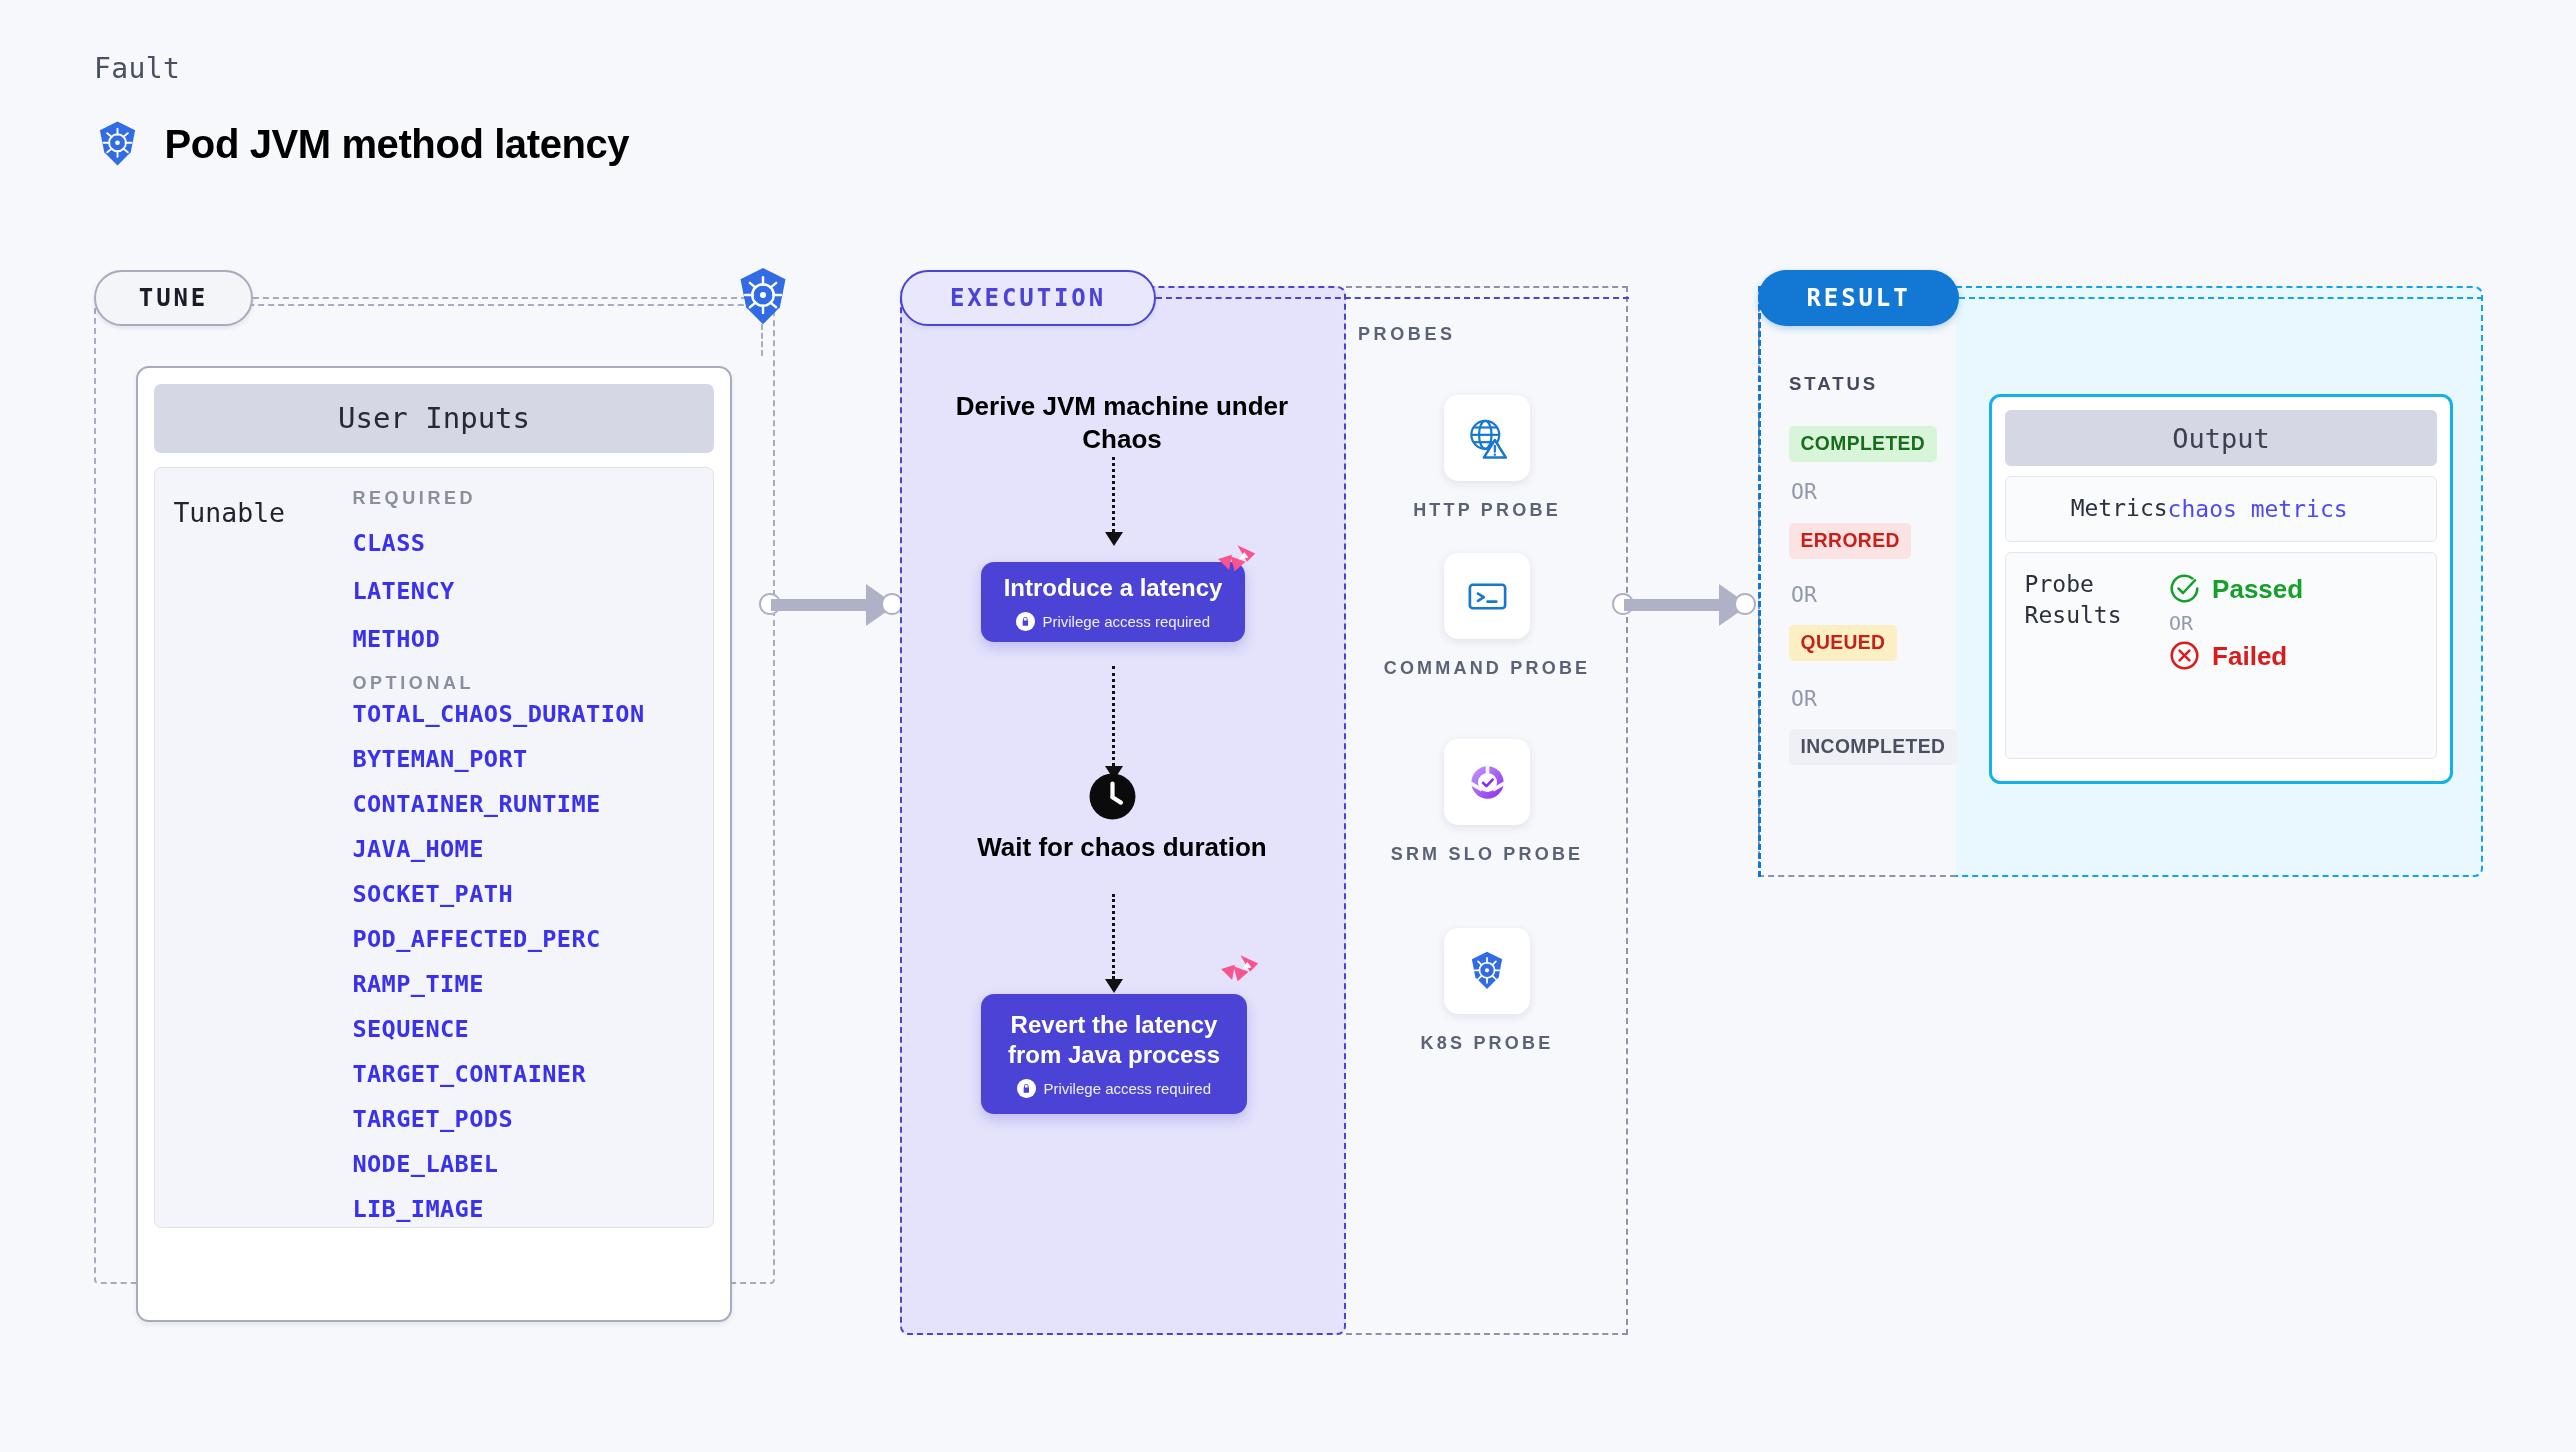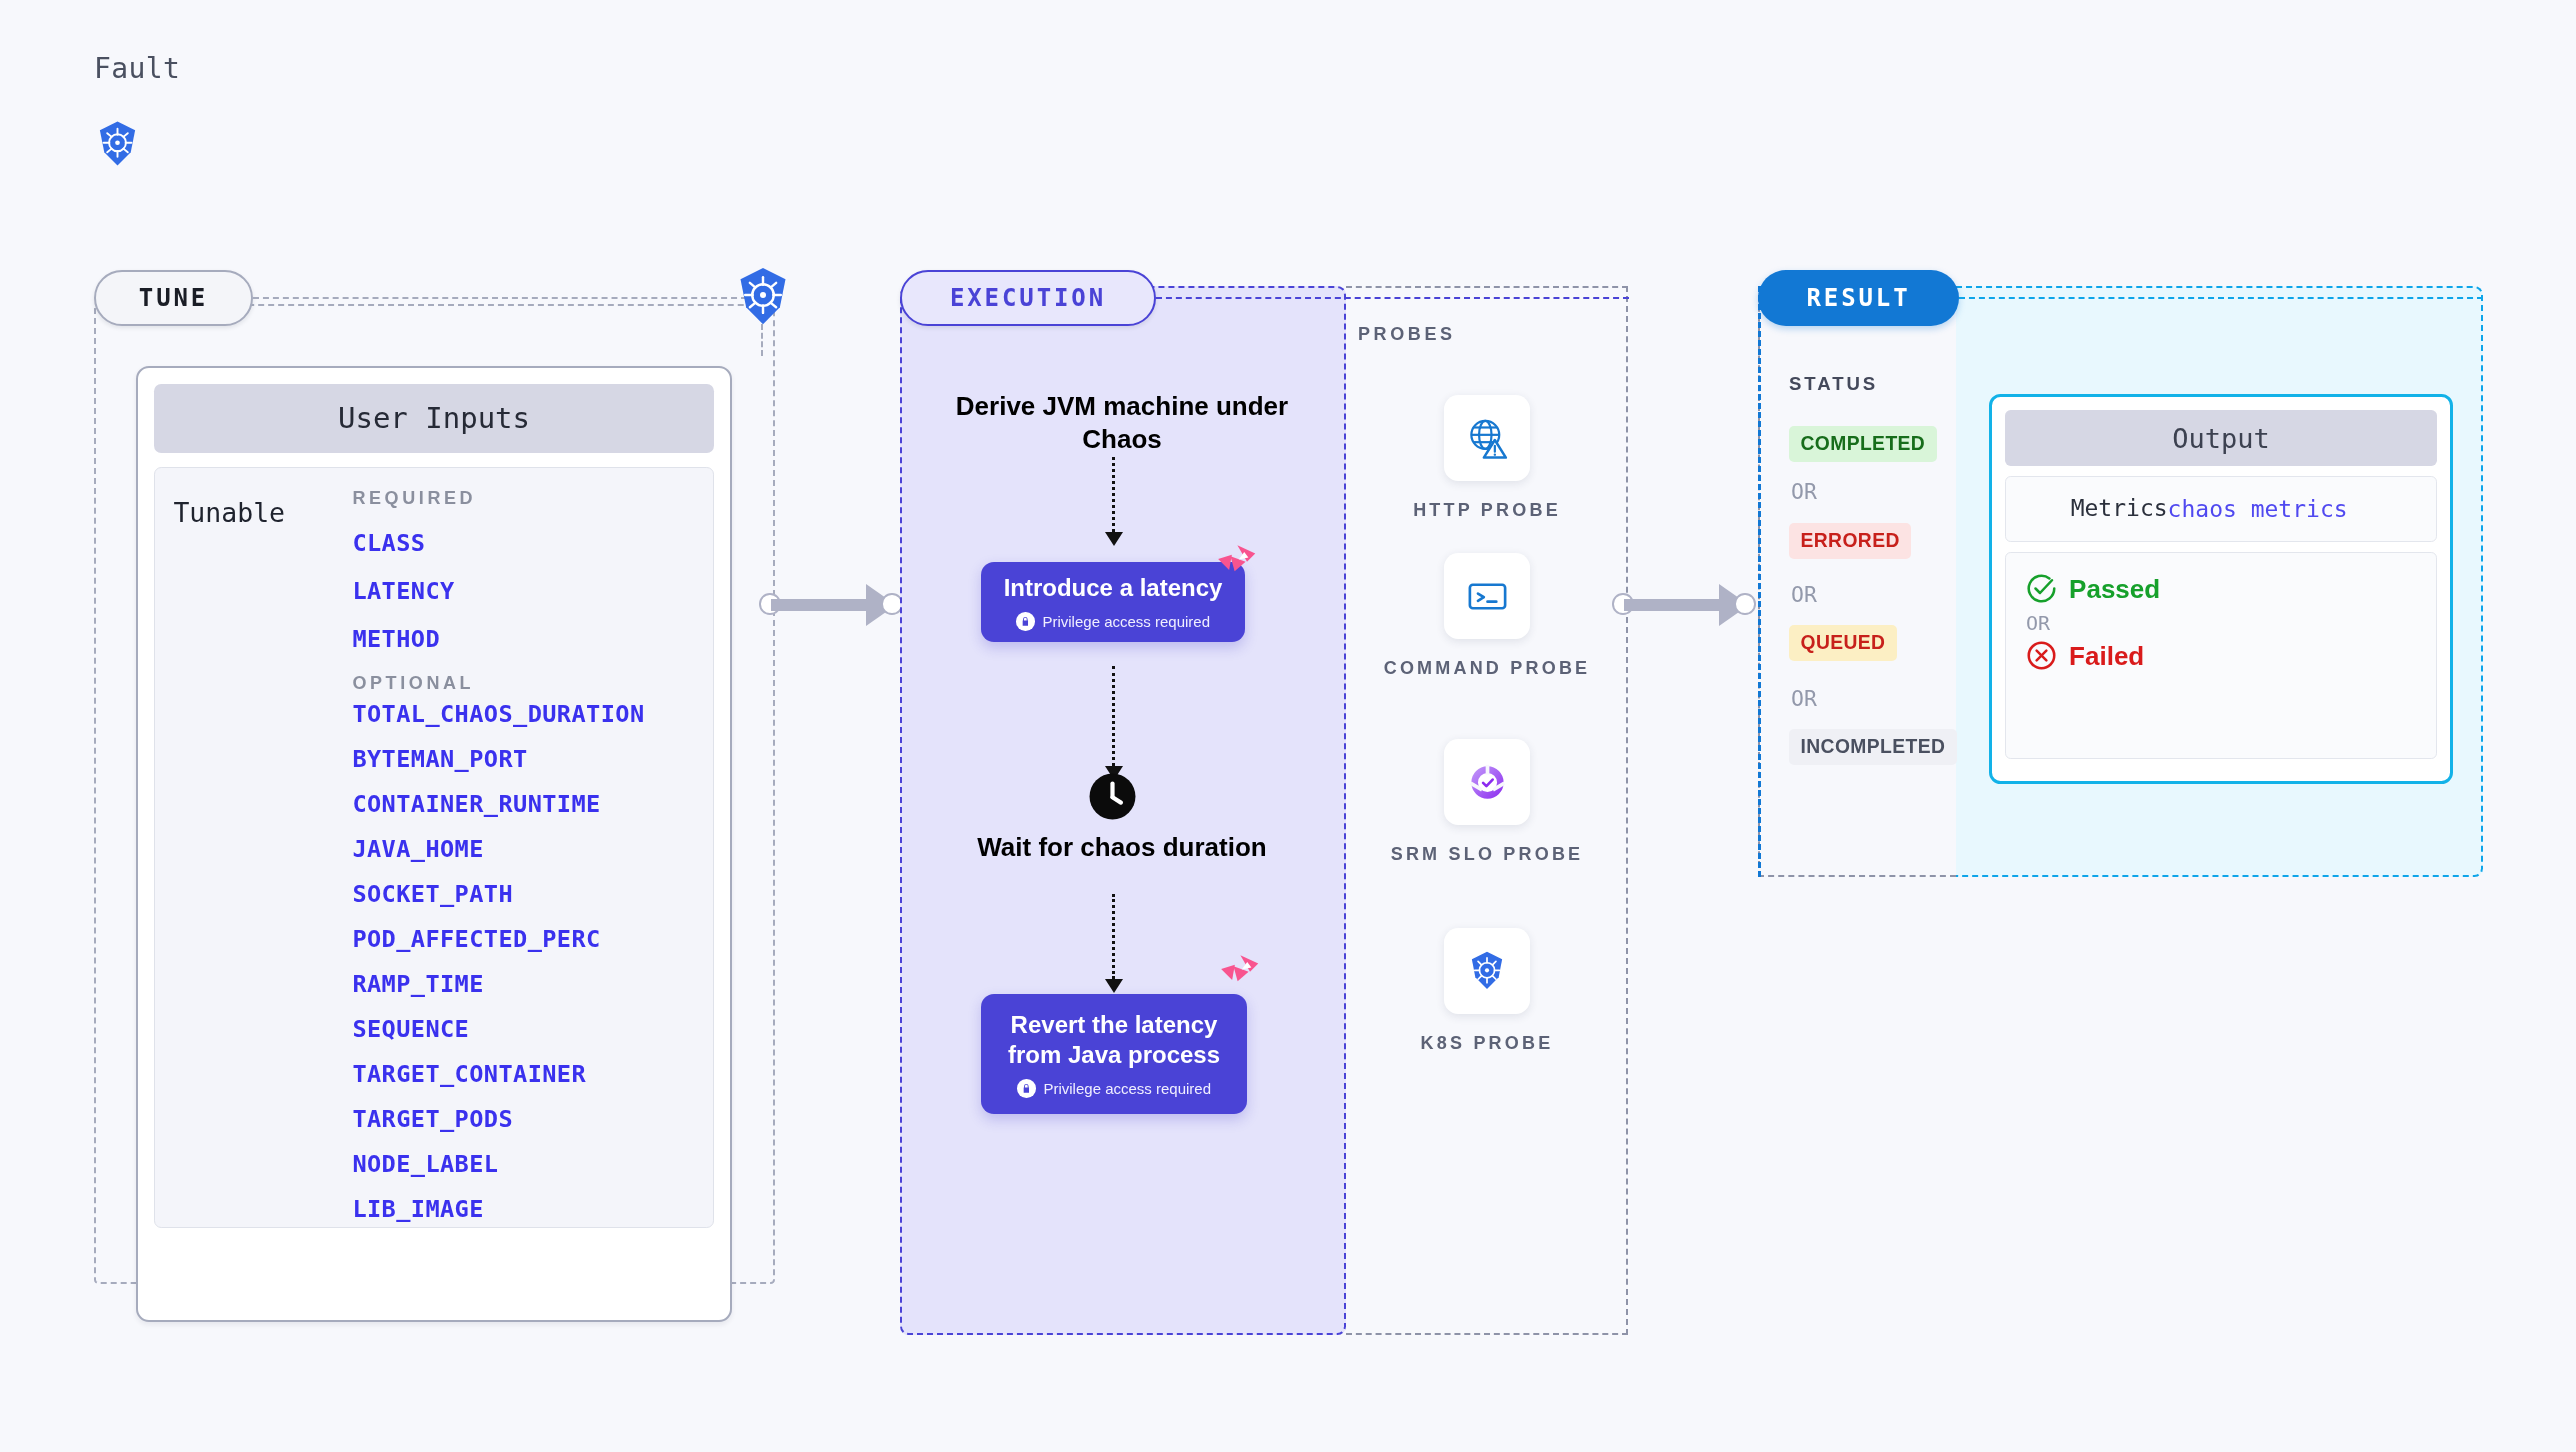--- a/index.html
+++ b/index.html
@@ -314,20 +314,21 @@
           <line x1="32" y1="42" x2="32" y2="50"></line>
           <line x1="13" y1="31" x2="21" y2="31"></line>
           <line x1="43" y1="31" x2="51" y2="31"></line>
           <line x1="18" y1="18" x2="24" y2="23"></line>
           <line x1="40" y1="39" x2="46" y2="44"></line>
           <line x1="46" y1="18" x2="40" y2="23"></line>
           <line x1="24" y1="39" x2="18" y2="44"></line>
         </g>
       </svg>
     </span>
+    <span class="hdr-title">Pod JVM method latency</span>
   </div>
 
   <div class="panel tune-panel"></div>
   <div class="pill pill-tune">TUNE</div>
   <div class="tune-connector"></div>
   <div class="k8s-badge">
     <svg width="60" height="60" viewBox="0 0 64 64">
       <path d="M32 2 L56 14 L50 44 L32 62 L14 44 L8 14 Z" fill="#326CE5"></path>
       <g fill="none" stroke="#fff" stroke-width="2.6" stroke-linecap="round">
         <circle cx="32" cy="31" r="11.5"></circle>
@@ -535,20 +536,21 @@
   <div class="or-text or3">OR</div>
   <div class="status-badge sb-incompleted">INCOMPLETED</div>
 
   <div class="output-card">
     <div class="out-header">Output</div>
     <div class="out-row metrics">
       <div class="out-row-label">Metrics</div>
       <div class="out-row-val">chaos metrics</div>
     </div>
     <div class="out-row probes">
+      <div class="out-row-label">Probe Results</div>
       <div class="pr-col">
         <div class="pr-line">
           <span>
             <svg width="33" height="33" viewBox="0 0 44 44" fill="none" stroke="#16A02B" stroke-width="3.4" stroke-linecap="round" stroke-linejoin="round">
               <path d="M39 22a17 17 0 11-6.5-13.4"></path>
               <polyline points="14,22 20,28 36,11"></polyline>
             </svg>
           </span>
           <span class="pr-passed">Passed</span>
         </div>

